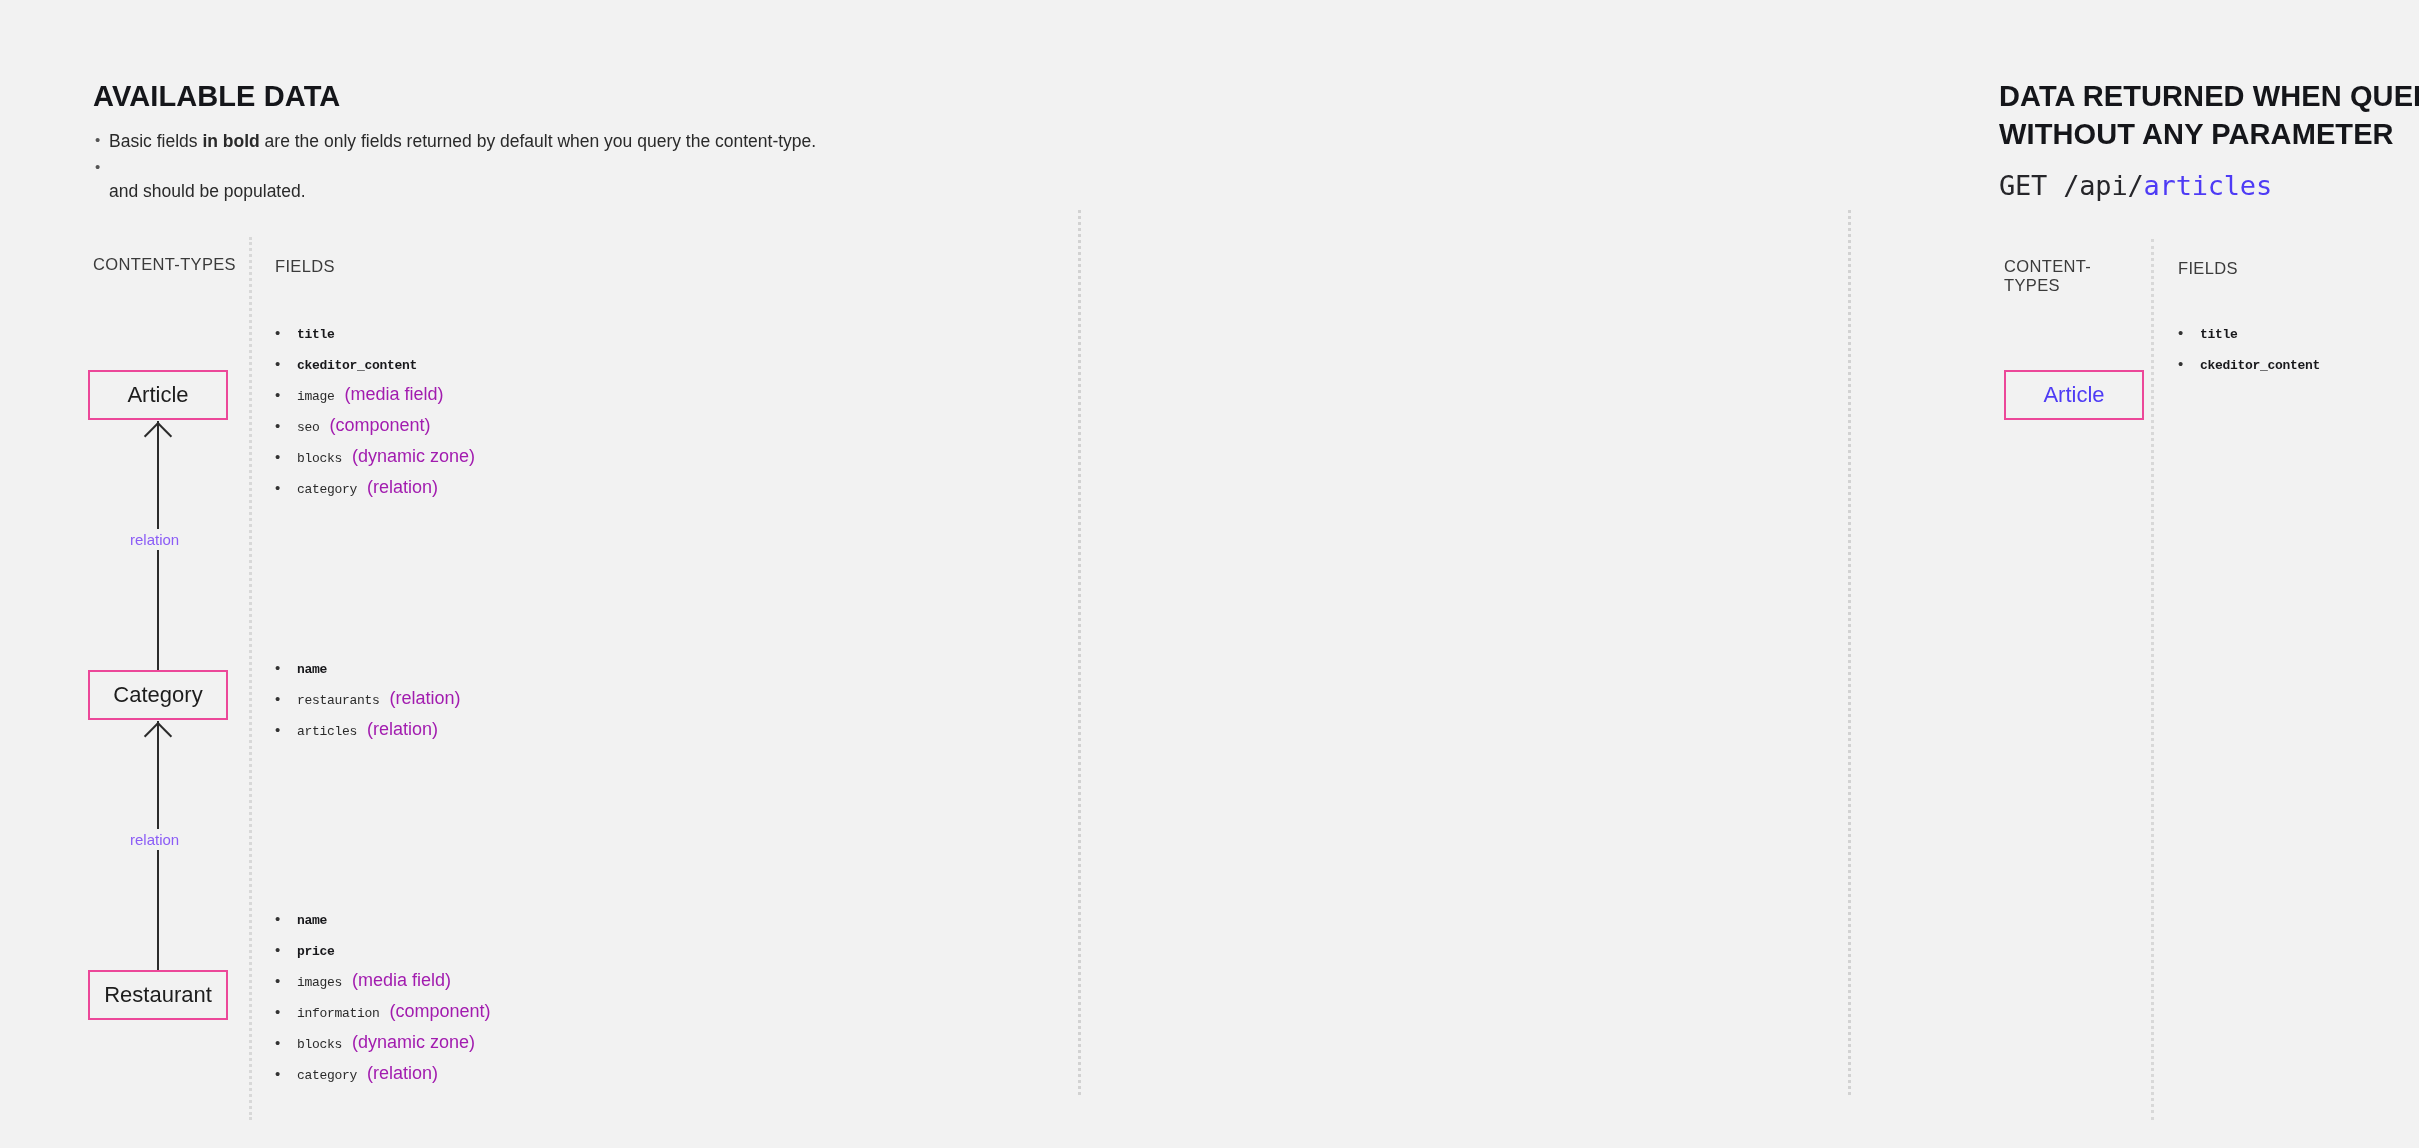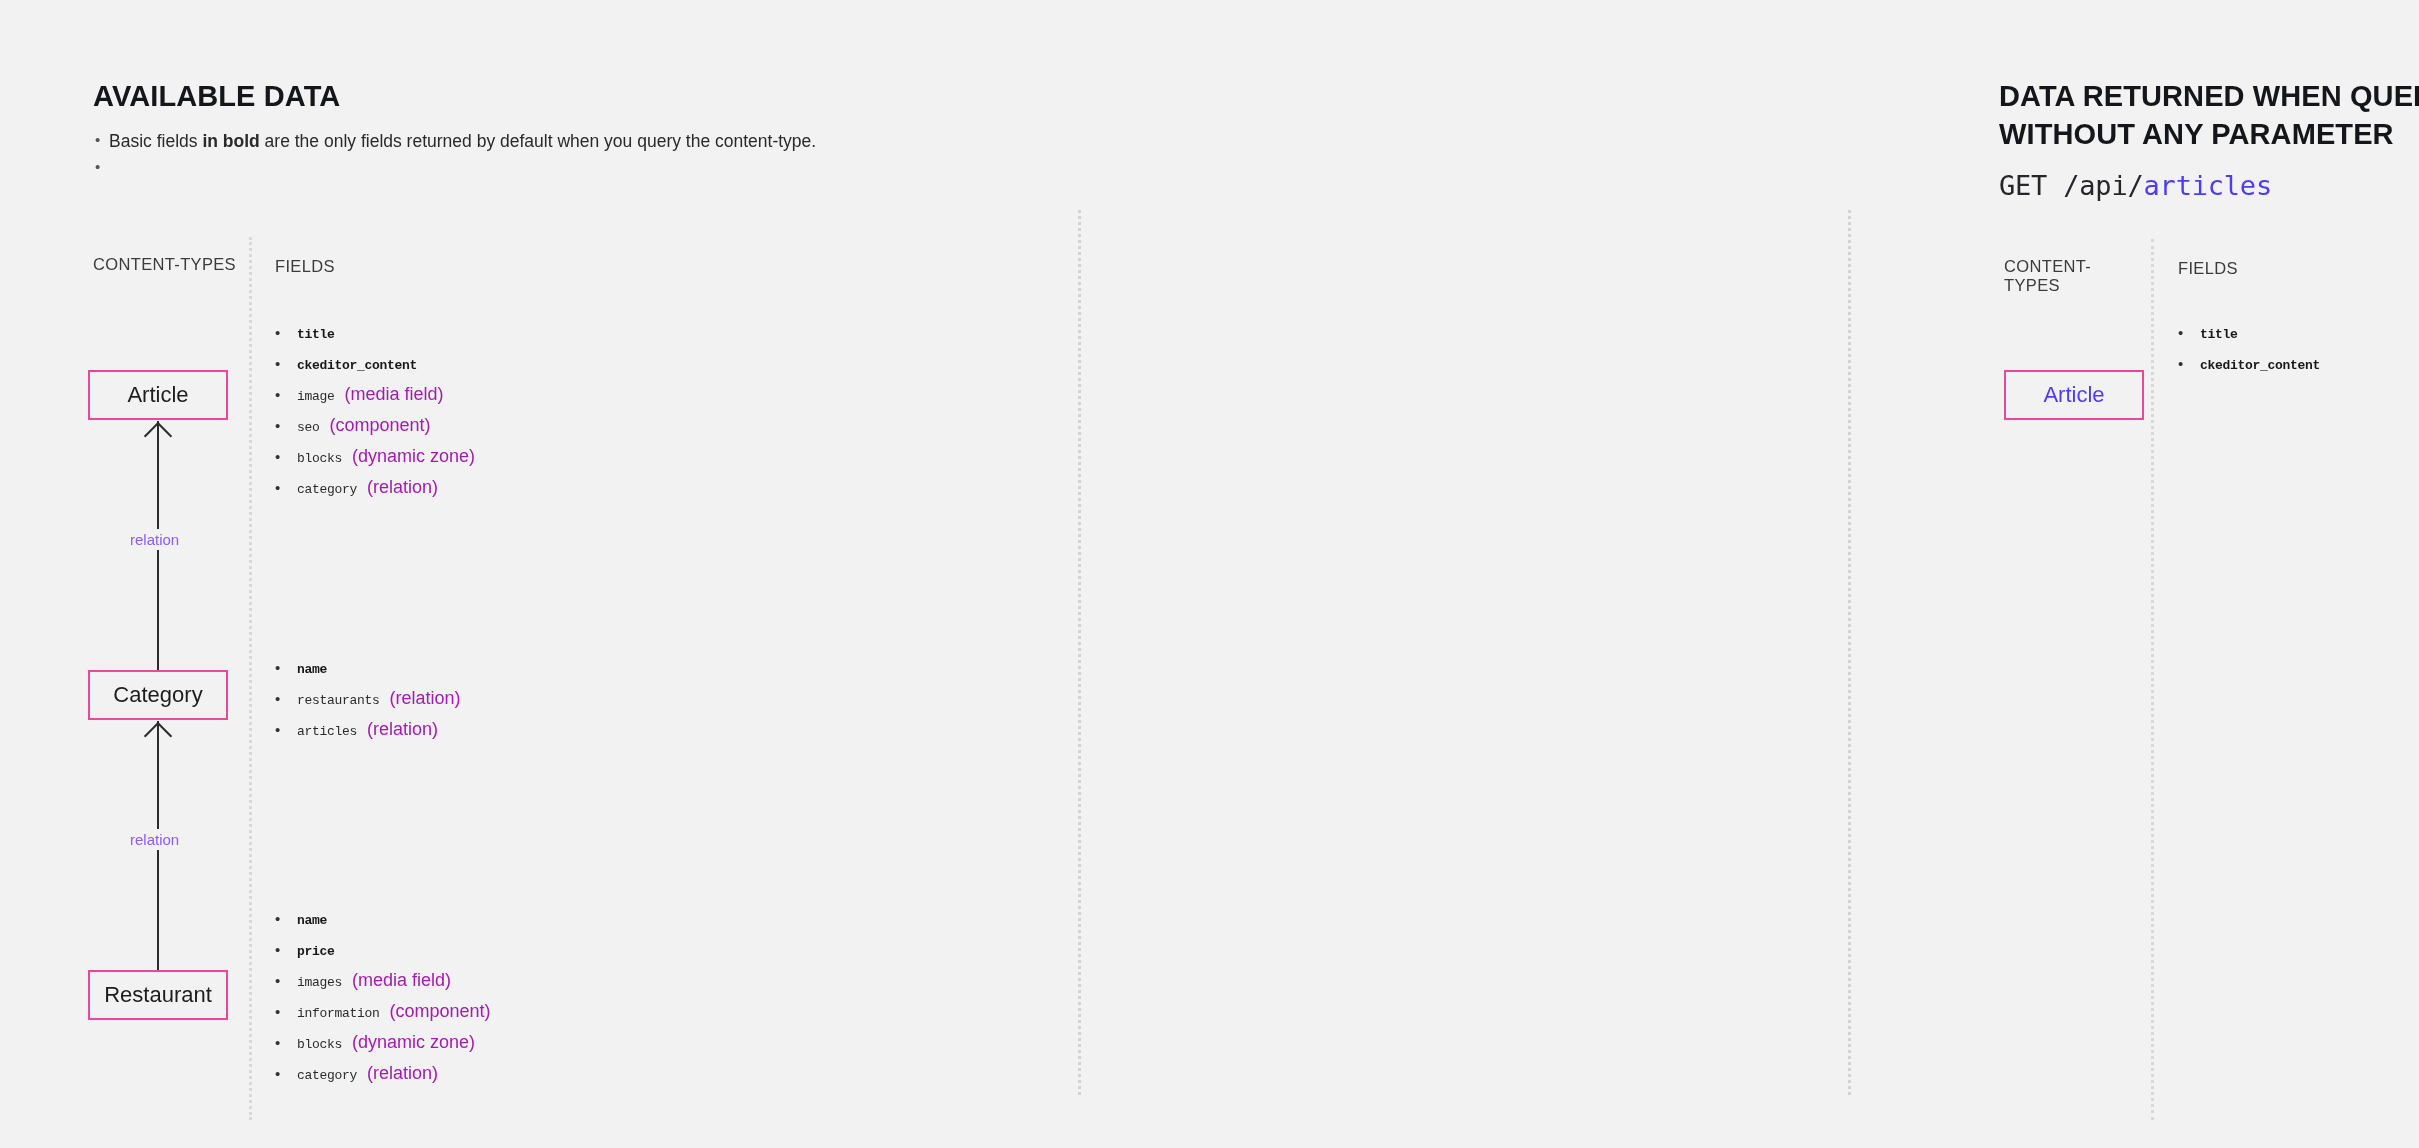--- a/index.html
+++ b/index.html
@@ -181,20 +181,24 @@
     <div class="heading" id="heading-available">AVAILABLE DATA</div>
 
     <div class="intro">
       <div class="intro-row">
         <span class="intro-bullet">•</span>
         <span class="intro-text"><span>Basic fields </span><b>in bold</b><span> are the only fields returned by default when you query the content-type.</span></span>
       </div>
       <div class="intro-row">
         <span class="intro-bullet">•</span>
       </div>
+      <div class="intro-row">
+        <span class="intro-bullet"></span>
+        <span class="intro-text">and should be populated.</span>
+      </div>
     </div>
 
     <div class="collabel" style="left:93px; top:230px;">CONTENT-TYPES</div>
     <div class="collabel" style="left:275px; top:232px;">FIELDS</div>
 
     <div class="sub-sep" style="left:249px; top:212px; height:883px;"></div>
 
     <div class="entity" style="left:88px; top:345px;">Article</div>
 
     <div class="arrow-line" style="left:157px; top:396px; height:270px;"></div>

